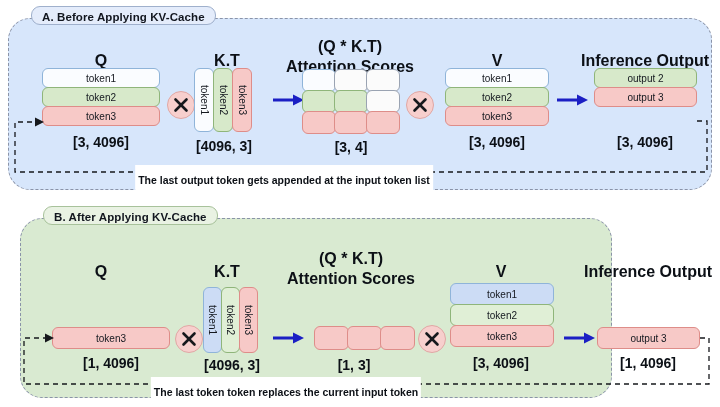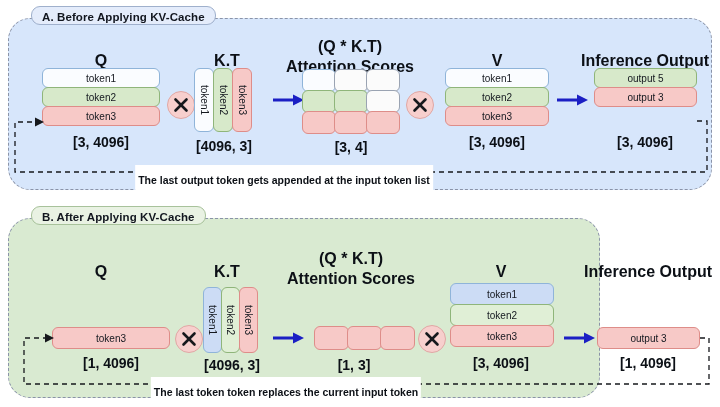--- a/index.html
+++ b/index.html
@@ -13,21 +13,21 @@
   .stage{position:absolute;left:0;top:0;width:720px;height:407px;}
 
   
   .panel{
     position:absolute;
     border:1.5px dashed #8a93a8;
     border-radius:22px;
     box-sizing:border-box;
   }
   #panel-a{left:8px;top:18px;width:704px;height:172px;background:#d7e6fb;}
-  #panel-b{left:8px;top:218px;width:592px;height:180px;background:#d9ead1;}
+  #panel-b{left:20px;top:218px;width:592px;height:180px;background:#d9ead1;}
 
   .panel-badge{
     position:absolute;
     top:-13px;left:22px;
     padding:4px 10px 1px 10px;
     border-radius:9px;
     font-size:11.5px;
     font-weight:bold;
     color:#12161f;
     white-space:nowrap;
@@ -207,21 +207,21 @@
 
   <div class="arrow" style="left:556px;top:92px;">
     <svg width="34" height="16" viewBox="0 0 34 16">
       <line x1="1" y1="8" x2="22" y2="8" stroke="#1b1fc4" stroke-width="3"></line>
       <polygon points="21,2.5 32,8 21,13.5" fill="#1b1fc4"></polygon>
     </svg>
   </div>
 
   <div class="col-title" style="left:645px;top:52px;">Inference Output</div>
   <div class="vstack" id="a-out" style="left:594px;top:68px;width:103px;">
-    <div class="tokbox t-green" style="height:20px;">output 5</div>
+    <div class="tokbox t-green" style="height:20px;">output 2</div>
     <div class="tokbox t-pink" style="height:20px;">output 3</div>
   </div>
   <div class="dim" style="left:645px;top:134px;">[3, 4096]</div>
 
   <svg class="loop" style="left:0;top:0;width:720px;height:407px;">
     <path d="M 697 121 L 707 121 L 707 172 L 390 172" fill="none" stroke="#16181c" stroke-width="1.3" stroke-dasharray="5,4"></path>
     <path d="M 178 172 L 15 172 L 15 122 L 36 122" fill="none" stroke="#16181c" stroke-width="1.3" stroke-dasharray="5,4"></path>
     <polygon points="35,117.5 44,122 35,126.5" fill="#16181c"></polygon>
   </svg>
   <div class="loop-caption" style="left:284px;top:165px;">The last output token gets appended at the input token list</div>

